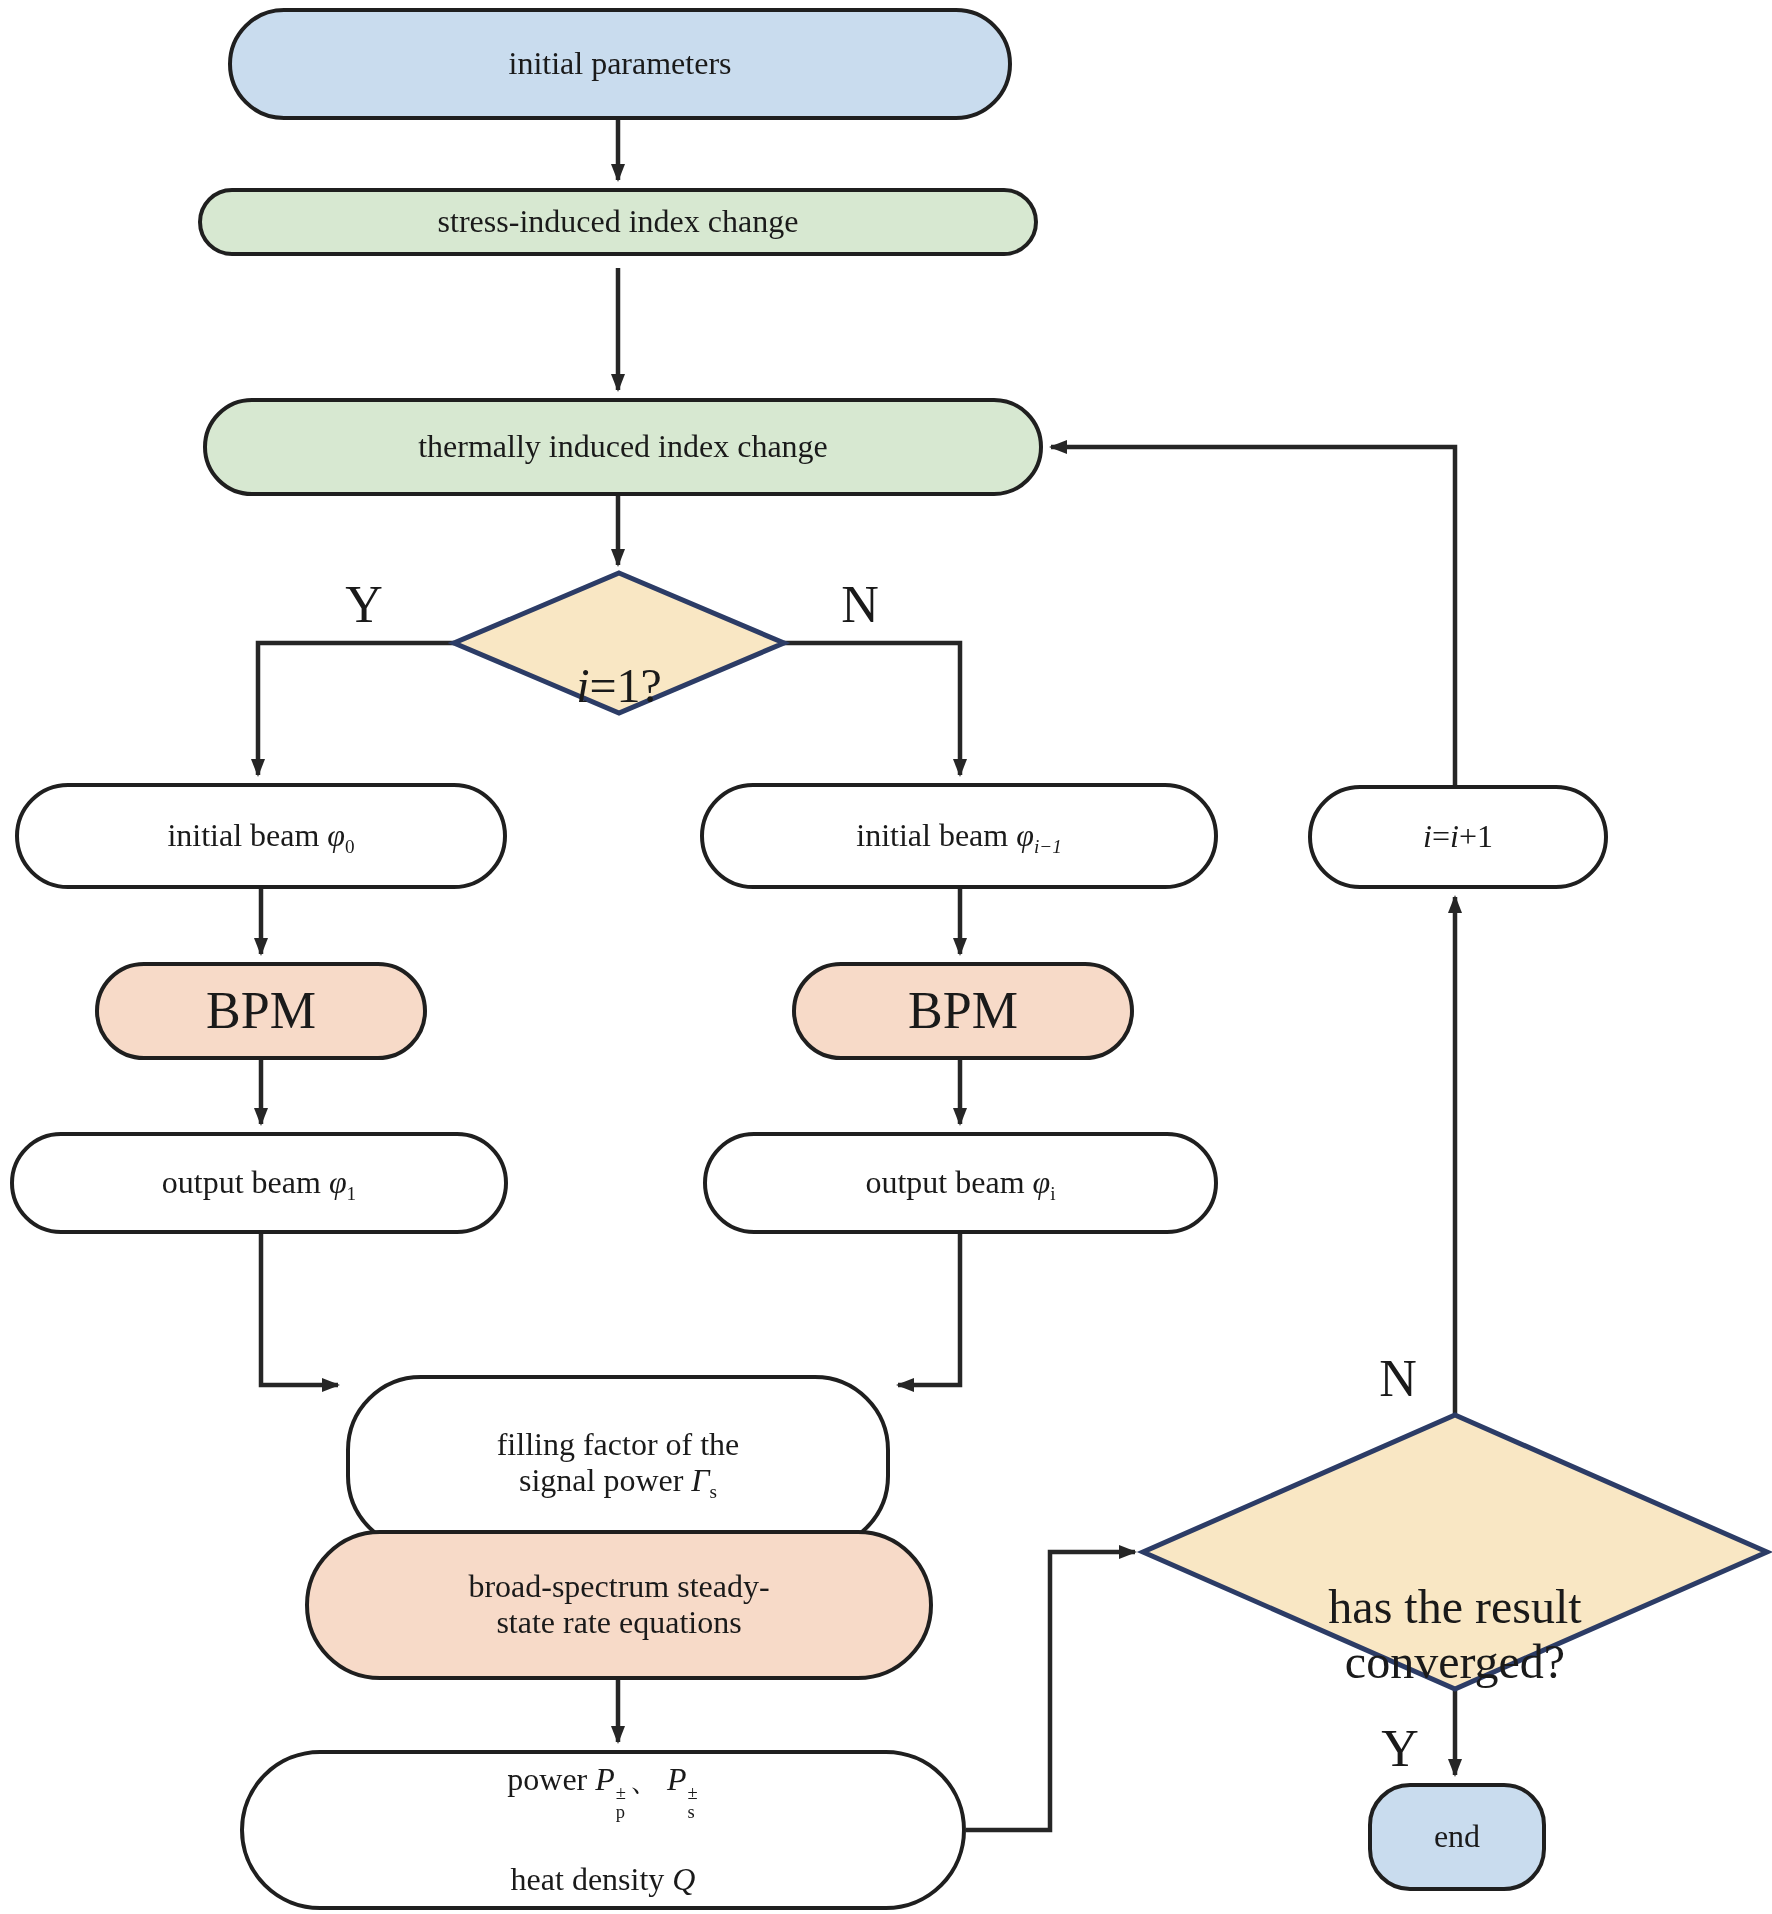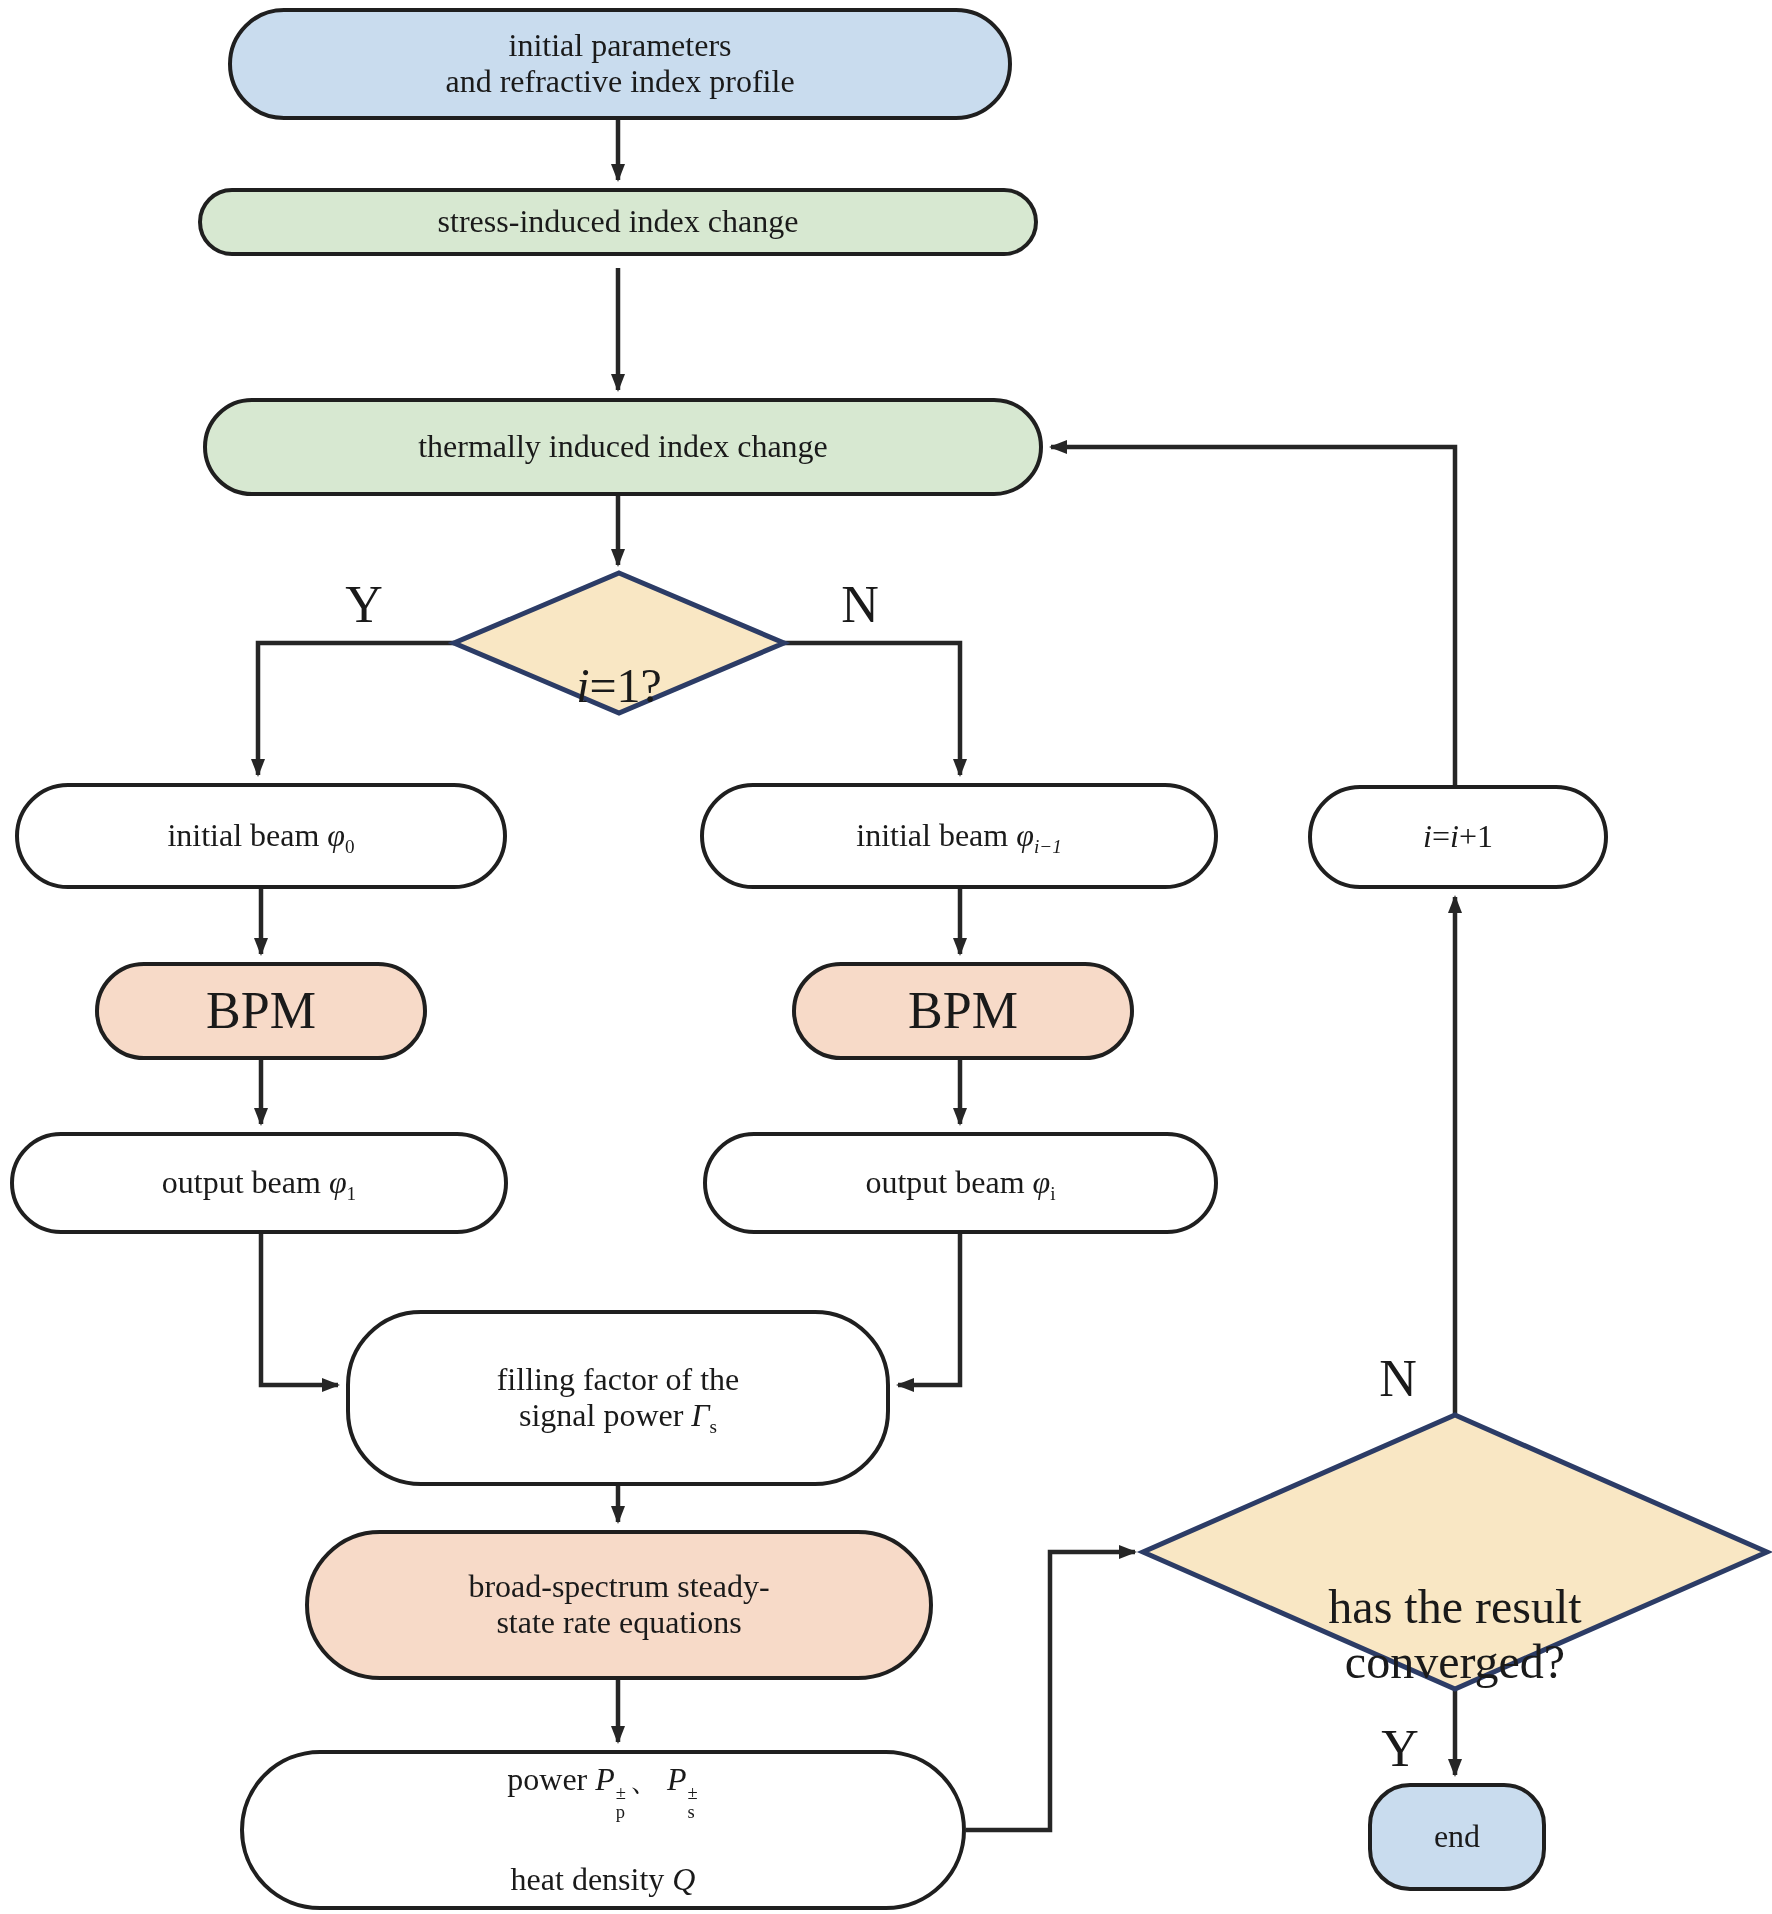--- a/index.html
+++ b/index.html
@@ -69,21 +69,20 @@
       <polyline points="1455,785 1455,447 1051,447" marker-end="url(#ah)"></polyline>
       <polyline points="1455,1689 1455,1775" marker-end="url(#ah)"></polyline>
     </g>
 
     <polygon points="619,573 784,643 619,713 454,643" fill="var(--tan,#f9e7c4)" stroke="var(--navy,#2c3c66)" stroke-width="5"></polygon>
     <polygon points="1455,1415 1767,1552 1455,1689 1143,1552" fill="var(--tan,#f9e7c4)" stroke="var(--navy,#2c3c66)" stroke-width="5"></polygon>
   </svg>
 
   <div class="node f-blue" style="left:228px;top:8px;width:784px;height:112px;border-radius:56px;">
     <span>initial parameters</span>
-    <span>and refractive index profile</span>
   </div>
 
   <div class="node f-green" style="left:198px;top:188px;width:840px;height:68px;border-radius:40px;">
     <span>stress-induced index change</span>
   </div>
 
   <div class="node f-green" style="left:203px;top:398px;width:840px;height:98px;border-radius:49px;">
     <span>thermally induced index change</span>
   </div>
 
@@ -115,21 +114,21 @@
   </div>
 
   <div class="node f-white" style="left:10px;top:1132px;width:498px;height:102px;border-radius:51px;">
     <span><span>output beam </span><i class="sym">φ</i><sub>1</sub></span>
   </div>
 
   <div class="node f-white" style="left:703px;top:1132px;width:515px;height:102px;border-radius:51px;">
     <span><span>output beam </span><i class="sym">φ</i><sub>i</sub></span>
   </div>
 
-  <div class="node f-white" style="left:346px;top:1310px;width:544px;height:176px;border-radius:75px;">
+  <div class="node f-white" style="left:346px;top:1375px;width:544px;height:176px;border-radius:75px;">
     <span>filling factor of the</span>
     <span><span>signal power </span><i class="sym">Γ</i><sub>s</sub></span>
   </div>
 
   <div class="node f-salmon" style="left:305px;top:1530px;width:628px;height:150px;border-radius:75px;">
     <span>broad-spectrum steady-</span>
     <span>state rate equations</span>
   </div>
 
   <div class="node f-white" style="left:240px;top:1750px;width:726px;height:160px;border-radius:80px;gap:40px;">

